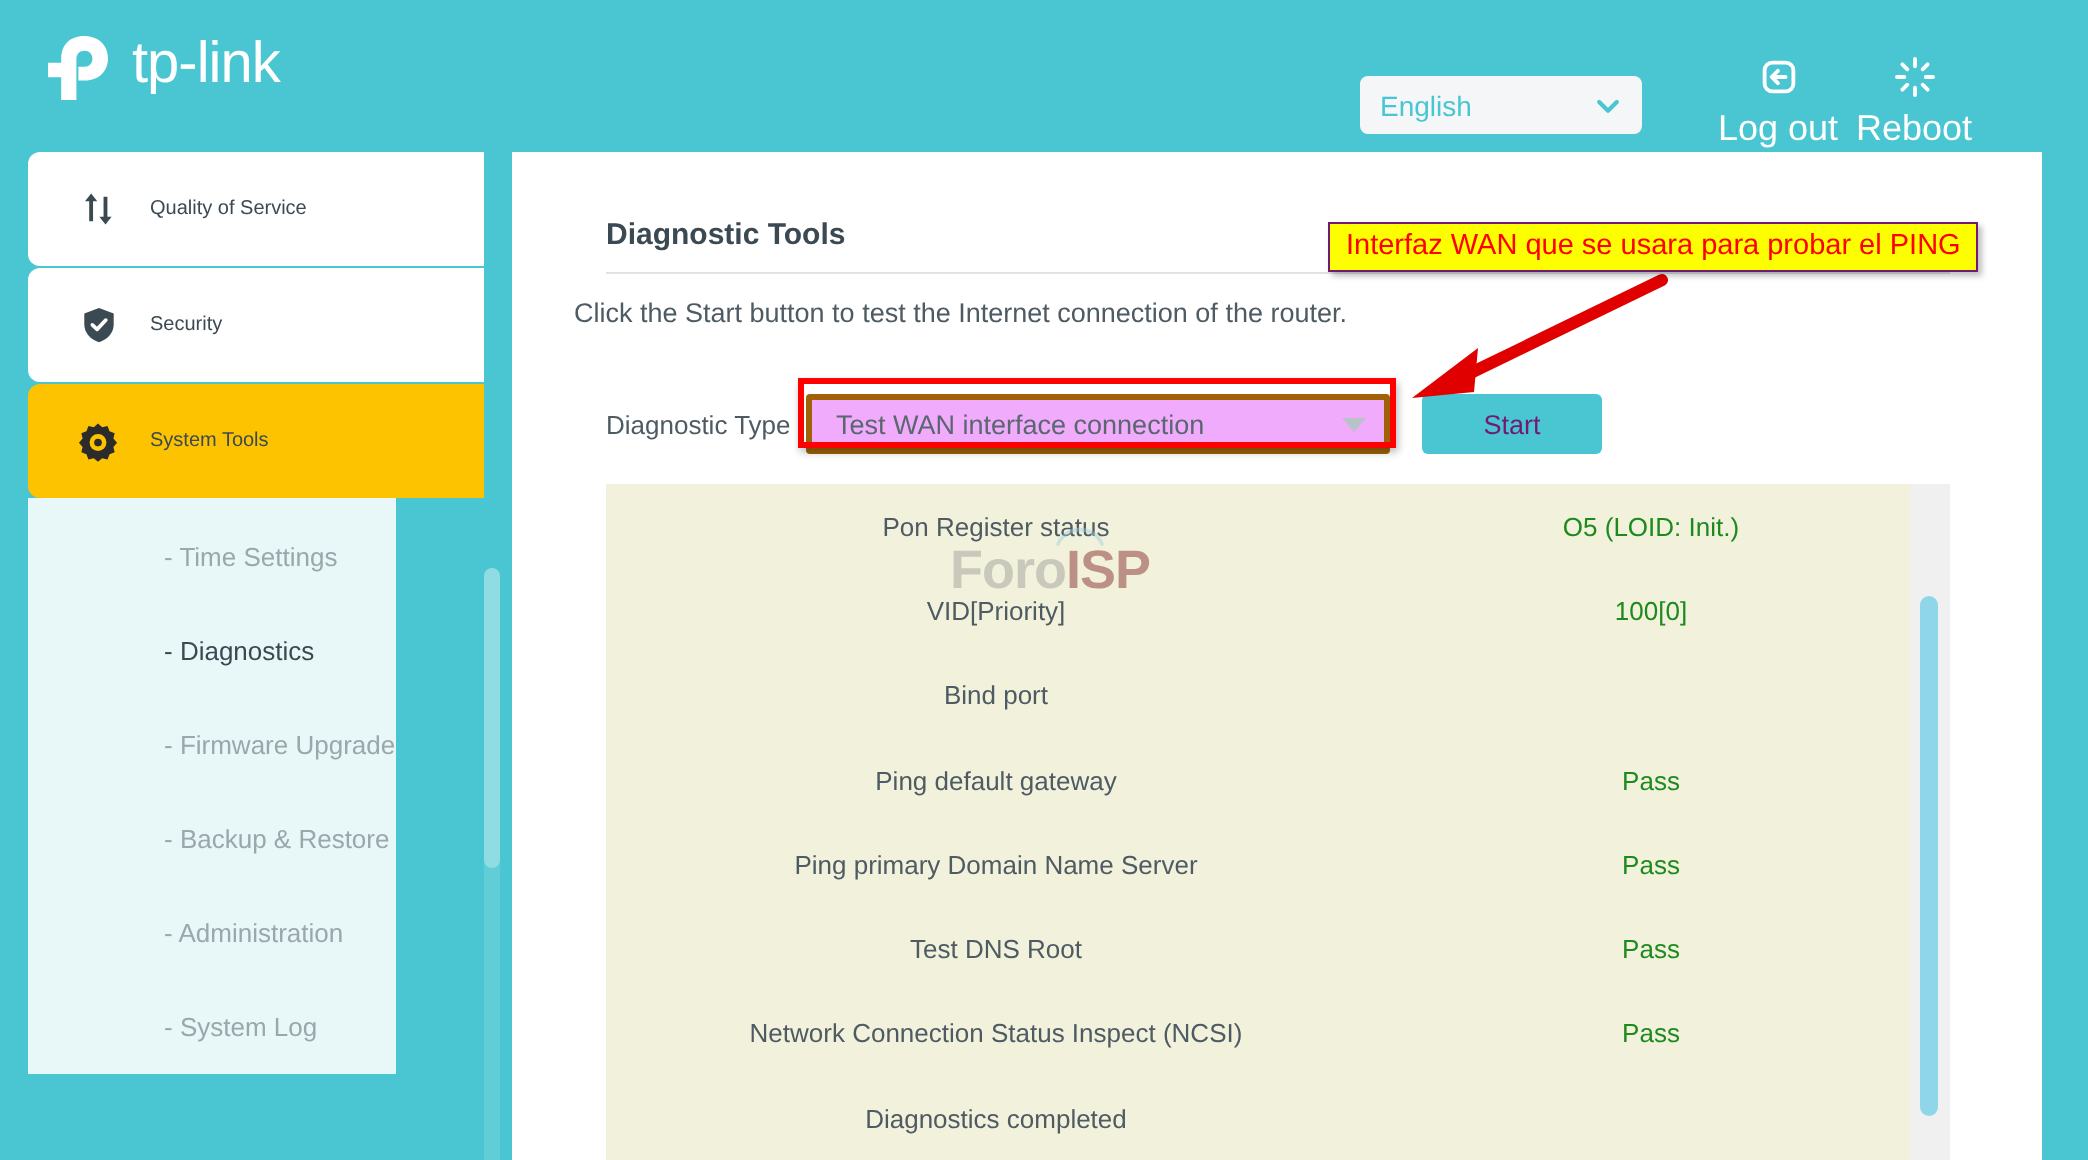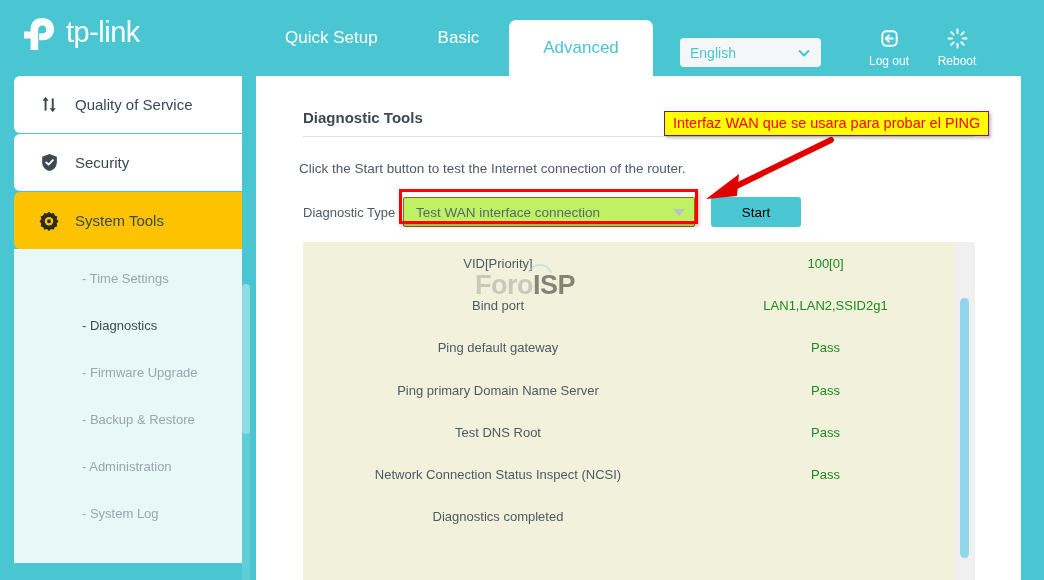--- a/index.html
+++ b/index.html
@@ -80,21 +80,21 @@
     position: absolute; top: 26px;
     width: 66px;
     display: flex; flex-direction: column; align-items: center;
     cursor: pointer;
   }
   #logout-action { left: 856px; }
   #reboot-action { left: 924px; justify-content: flex-end; }
   .hdr-action .ico { height: 24px; display:flex; align-items:center; justify-content:center;}
   .hdr-action .lbl {
     color: #ffffff;
-    font-size: 12px;
+    font-size: 18px;
     margin-top: 4px;
   }
 
   
   #sidebar {
     position: absolute; left: 0; top: 76px;
     width: 256px; height: 504px;
     overflow: hidden;
   }
   .nav-item {
@@ -107,28 +107,28 @@
     display: flex; align-items: center;
     padding-left: 22px;
     cursor: pointer;
   }
   .nav-item + .nav-item { margin-top: 1px; }
   .nav-item.active { background: #fdc300; }
   .nav-item .nico { width: 26px; display:flex; align-items:center; justify-content:center; }
   .nav-item .nlabel {
     margin-left: 13px;
     color: #3b4a52;
-    font-size: 15px;
+    font-size: 10px;
   }
   #subnav {
     margin-left: 14px;
-    width: 228px;
+    width: 184px;
     background: #e8f7f7;
     padding-top: 6px;
-    padding-bottom: 26px;
+    padding-bottom: 0;
   }
   .sub-item {
     height: 47px;
     display: flex; align-items: center;
     padding-left: 68px;
     font-size: 13px;
     color: #9aa7ad;
     cursor: pointer;
   }
   .sub-item.active { color: #3b4a52; }
@@ -158,41 +158,40 @@
     position: absolute; left: 47px; top: 33px;
     font-size: 15px; font-weight: bold;
     color: #3b4a52;
   }
   #title-rule {
     position: absolute; left: 47px; top: 60px;
     width: 672px; height: 1px;
     background: #dfe3e6;
   }
   #page-desc {
-    position: absolute; left: 43px; top: 73px;
+    position: absolute; left: 31px; top: 73px;
     font-size: 13.5px;
     color: #4e5b63;
-    margin-top: 12px;
   }
 
   #diag-row {
     position: absolute; left: 47px; top: 120px;
     height: 32px;
     display: flex; align-items: center;
   }
   #diag-label {
     font-size: 13px;
     color: #4e5b63;
     width: 100px;
   }
   #diag-select {
     position: relative;
     width: 292px; height: 30px;
-    background: #bef264;
-    border: 1px solid #a16207;
+    background: #f0abfc;
+    border: 3px solid #a16207;
     border-radius: 2px;
     display: flex; align-items: center;
     padding: 0 26px 0 12px;
     font-size: 13.5px;
     color: #5a676e;
     cursor: pointer;
   }
   #diag-select .caret {
     position: absolute; right: 9px; top: 50%;
     margin-top: -3px;
@@ -200,21 +199,21 @@
     border-left: 6px solid transparent;
     border-right: 6px solid transparent;
     border-top: 7px solid #b9c2c7;
   }
   #start-btn {
     margin-left: 16px;
     width: 90px; height: 30px;
     background: #4ac6d2;
     border: none;
     border-radius: 3px;
-    color: #000000;
+    color: #701a75;
     font-size: 13.5px;
     font-family: "Liberation Sans", sans-serif;
     cursor: pointer;
   }
 
   
   #results {
     position: absolute; left: 47px; top: 166px;
     width: 672px; height: 338px;
     background: #f1f1dc;
@@ -254,21 +253,21 @@
   #watermark {
     position: absolute; left: 219px; top: 194px;
     font-size: 27px;
     font-weight: bold;
     letter-spacing: -0.5px;
     opacity: 0.45;
     pointer-events: none;
     user-select: none;
   }
   #watermark .w1 { color: #9a9a95; }
-  #watermark .w2 { color: #000000; }
+  #watermark .w2 { color: #7f1d1d; }
   #wm-arc {
     position: absolute; left: 270px; top: 185px;
     width: 28px; height: 14px;
     opacity: 0.45;
     pointer-events: none;
   }
 
   
   #annot-box {
     position: absolute; left: 664px; top: 111px;
@@ -305,25 +304,20 @@
 
     <div id="logo">
       <span class="mark">
         <svg viewBox="0 0 40 40" width="40" height="40" aria-hidden="true">
           <path d="M22 4 C29.2 4 34 8.6 34 15.2 C34 21.6 29.4 26.2 22.6 26.2 L19.2 26.2 L19.2 19.4 L22.2 19.4 C24.6 19.4 26.2 17.8 26.2 15.4 C26.2 13 24.6 11.4 22.2 11.4 C19.8 11.4 18.2 13 18.2 15.6 L18.2 36 L10.6 36 L10.6 24.6 L4 24.6 L4 17.4 L10.6 17.4 L10.6 15.2 C10.6 8.6 15 4 22 4 Z" fill="#ffffff"></path>
         </svg>
       </span>
       <span class="word">tp-link</span>
     </div>
 
-    <div class="tabs">
-      <div class="tab">Quick Setup</div>
-      <div class="tab">Basic</div>
-      <div class="tab active wide">Advanced</div>
-    </div>
 
     <div id="lang">
       <span class="lang-text">English</span>
       <span class="chev">
         <svg viewBox="0 0 14 14" width="14" height="14" aria-hidden="true">
           <path d="M2.6 5 L7 9.4 L11.4 5" fill="none" stroke="#4ac6d2" stroke-width="2.1" stroke-linecap="round" stroke-linejoin="round"></path>
         </svg>
       </span>
     </div>
 
@@ -428,26 +422,29 @@
       <div id="diag-label">Diagnostic Type</div>
       <div id="diag-select">
         <span>Test WAN interface connection</span>
         <span class="caret"></span>
       </div>
       <button id="start-btn">Start</button>
     </div>
 
     <div id="results">
       <div class="res-row">
+        <div class="res-key">Pon Register status</div>
+        <div class="res-val">O5 (LOID: Init.)</div>
+      </div>
+      <div class="res-row">
         <div class="res-key">VID[Priority]</div>
         <div class="res-val">100[0]</div>
       </div>
       <div class="res-row">
         <div class="res-key">Bind port</div>
-        <div class="res-val">LAN1,LAN2,SSID2g1</div>
       </div>
       <div class="res-row">
         <div class="res-key">Ping default gateway</div>
         <div class="res-val">Pass</div>
       </div>
       <div class="res-row">
         <div class="res-key">Ping primary Domain Name Server</div>
         <div class="res-val">Pass</div>
       </div>
       <div class="res-row">

